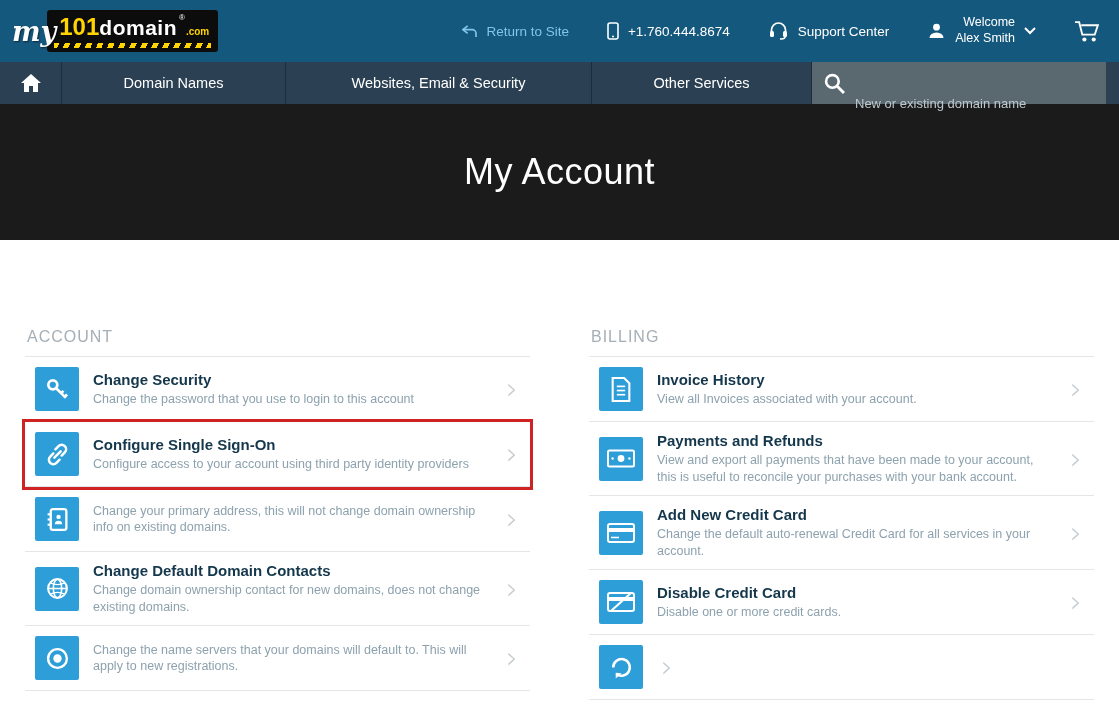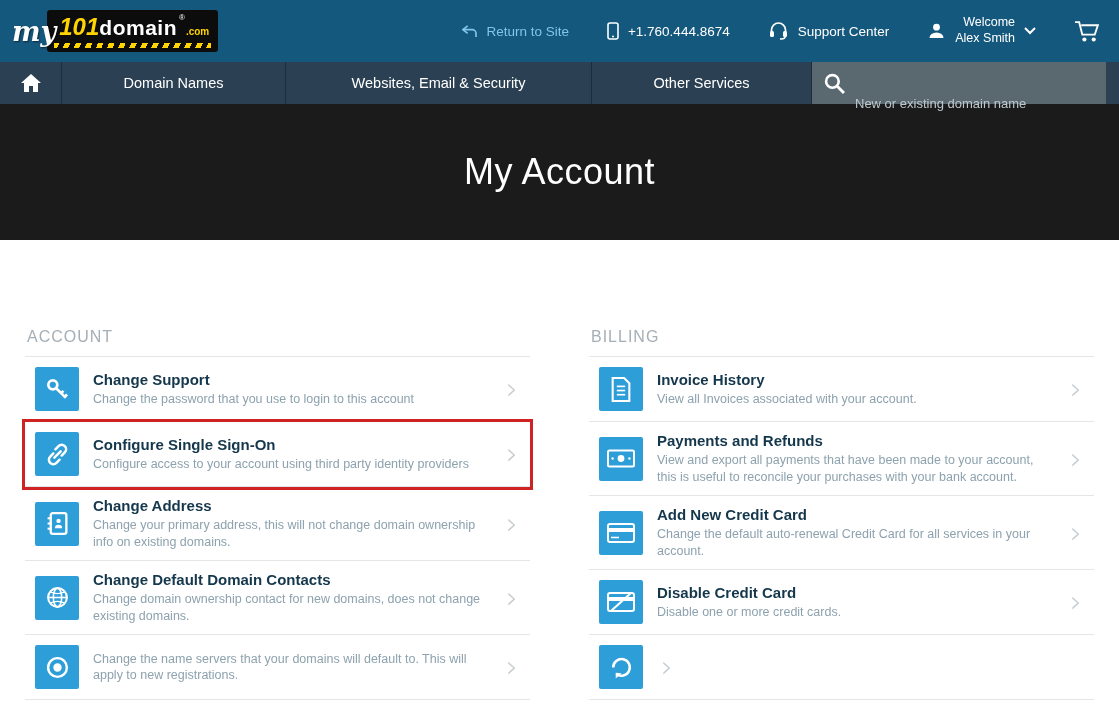--- a/index.html
+++ b/index.html
@@ -21,21 +21,21 @@
     text-shadow: 1px 1px 2px rgba(0,0,0,.55);
   }
   .logo-box {
     background: #0c0c0c; border-radius: 3px; padding: 3px 9px 11px 12px;
     position: relative; display: flex; align-items: baseline;
   }
   .logo-box::after {
     content: ""; position: absolute; left: 7px; right: 7px; bottom: 4px; height: 5px;
     background: repeating-linear-gradient(115deg, #ffd400 0 5px, #0c0c0c 5px 10px);
   }
-  .logo-num { color: #ffd400; font-weight: bold; font-style: italic; font-size: 24px; }
+  .logo-num { color: #ffd400; font-weight: bold; font-size: 24px; }
   .logo-domain { color: #fff; font-weight: bold; font-size: 21px; letter-spacing: .5px; }
   .logo-reg { color: #fff; font-size: 8px; align-self: flex-start; margin-left: 2px; }
   .logo-tld { color: #ffd400; font-size: 10px; margin-left: 1px; font-weight: bold; }
 
   .top-actions { margin-left: auto; display: flex; align-items: center; gap: 38px; color: #fff; font-size: 13.5px; }
   .top-item { display: flex; align-items: center; gap: 9px; cursor: pointer; white-space: nowrap; }
   .top-item.return { color: #7fc6e8; }
   .welcome-text { display: flex; flex-direction: column; line-height: 1.25; font-size: 12.5px; text-align: right; }
   .icon-wrap { display: flex; align-items: center; }
 
@@ -195,21 +195,21 @@
     <div class="card-list">
 
       <div class="card">
         <div class="icon-sq">
           <svg width="25" height="25" viewBox="0 0 24 24">
               <circle cx="7.5" cy="7.5" r="4.3" fill="none" stroke="#fff" stroke-width="2.6"></circle>
               <path d="M11 11 L20 20 M19 19 l2.2-2.2 M15.5 15.5 l2.2-2.2" stroke="#fff" stroke-width="2.5" fill="none"></path>
             </svg>
         </div>
         <div class="card-body">
-          <div class="card-title">Change Support</div>
+          <div class="card-title">Change Security</div>
           <div class="card-desc">Change the password that you use to login to this account</div>
         </div>
         <div class="chev">›</div>
       </div>
 
       <div class="card highlight">
         <div class="icon-sq">
           <svg width="25" height="25" viewBox="0 0 24 24">
               <g fill="none" stroke="#fff" stroke-width="2.4" stroke-linecap="round">
                 <path d="M10 7 l3 -3 a4 4 0 0 1 6 6 l-3 3"></path>
@@ -230,21 +230,20 @@
           <svg width="23" height="25" viewBox="0 0 22 24">
               <rect x="4.5" y="2" width="15" height="20" rx="2" fill="none" stroke="#fff" stroke-width="2.2"></rect>
               <line x1="1.5" y1="7" x2="5.5" y2="7" stroke="#fff" stroke-width="2"></line>
               <line x1="1.5" y1="12" x2="5.5" y2="12" stroke="#fff" stroke-width="2"></line>
               <line x1="1.5" y1="17" x2="5.5" y2="17" stroke="#fff" stroke-width="2"></line>
               <circle cx="12" cy="9.5" r="2.1" fill="#fff"></circle>
               <path d="M8.5 16.5 a3.5 3.2 0 0 1 7 0 z" fill="#fff"></path>
             </svg>
         </div>
         <div class="card-body">
-          <div class="card-title">Change Address</div>
           <div class="card-desc">Change your primary address, this will not change domain ownership info on existing domains.</div>
         </div>
         <div class="chev">›</div>
       </div>
 
       <div class="card">
         <div class="icon-sq">
           <svg width="25" height="25" viewBox="0 0 24 24">
               <circle cx="12" cy="12" r="9" fill="none" stroke="#fff" stroke-width="2"></circle>
               <ellipse cx="12" cy="12" rx="4" ry="9" fill="none" stroke="#fff" stroke-width="1.5"></ellipse>

